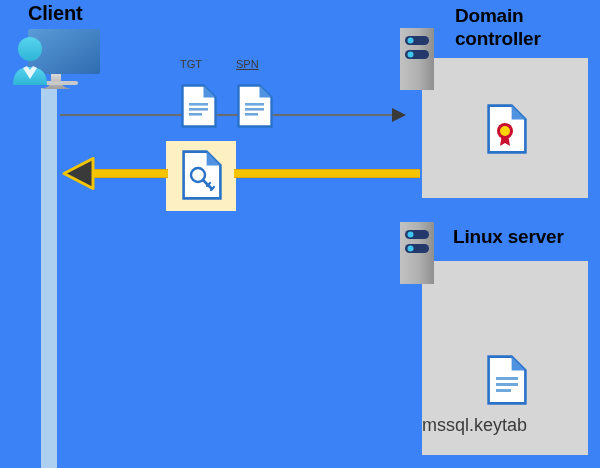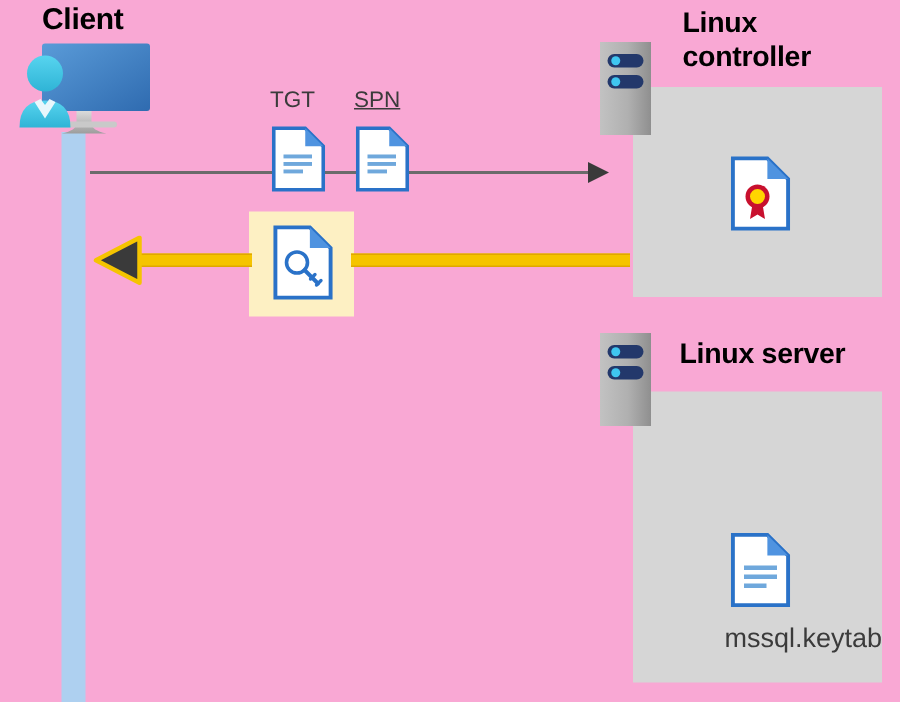--- a/index.html
+++ b/index.html
@@ -8,21 +8,21 @@
     padding: 0;
     background: #ffffff;
   }
   body {
     font-family: "Liberation Sans", sans-serif;
   }
   #canvas {
     position: relative;
     width: 600px;
     height: 468px;
-    background: #f9a8d4;
+    background: #3b82f6;
     overflow: hidden;
   }
   .abs { position: absolute; }
 
   
   .title {
     font-weight: bold;
     color: #000000;
     letter-spacing: -0.2px;
   }
@@ -92,30 +92,30 @@
   }
   #resp-seg-left  { left: 78px;  width: 90px; }
   #resp-seg-right { left: 234px; width: 186px; }
   #resp-head {
     left: 62px; top: 157px;
     width: 34px; height: 33px;
   }
 
   
   .doc-label {
-    font-size: 15px;
+    font-size: 11px;
     color: #3b3b3b;
   }
   #tgt-label { left: 180px; top: 58px; }
   #spn-label { left: 236px; top: 58px; text-decoration: underline; }
 
   #keytab-label {
     left: 422px; top: 415px;
     width: 166px;
-    text-align: right;
+    text-align: left;
     font-size: 18px;
     color: #3b3b3b;
   }
 
   
   #tgt-doc { left: 181px; top: 84px; width: 36px; height: 44px; }
   #spn-doc { left: 237px; top: 84px; width: 36px; height: 44px; }
   #key-doc { left: 182px; top: 150px; width: 40px; height: 50px; }
   #cert-doc { left: 487px; top: 104px; width: 40px; height: 50px; }
   #keytab-doc { left: 487px; top: 355px; width: 40px; height: 50px; }
@@ -173,21 +173,21 @@
         </linearGradient>
       </defs>
       <rect x="0" y="0" width="34" height="62" fill="url(#rackGrad)"></rect>
       <rect x="5" y="8" width="24" height="9" rx="4.5" fill="#23386b"></rect>
       <circle cx="10.5" cy="12.5" r="3" fill="#3fc6f0"></circle>
       <rect x="5" y="22" width="24" height="9" rx="4.5" fill="#23386b"></rect>
       <circle cx="10.5" cy="26.5" r="3" fill="#3fc6f0"></circle>
     </svg>
   </div>
 
-  <div class="abs title" id="dc-title">Linux controller</div>
+  <div class="abs title" id="dc-title">Domain controller</div>
 
   <div class="abs rack" id="linux-rack">
     <svg width="34" height="62" viewBox="0 0 34 62">
       <rect x="0" y="0" width="34" height="62" fill="url(#rackGrad)"></rect>
       <rect x="5" y="8" width="24" height="9" rx="4.5" fill="#23386b"></rect>
       <circle cx="10.5" cy="12.5" r="3" fill="#3fc6f0"></circle>
       <rect x="5" y="22" width="24" height="9" rx="4.5" fill="#23386b"></rect>
       <circle cx="10.5" cy="26.5" r="3" fill="#3fc6f0"></circle>
     </svg>
   </div>

